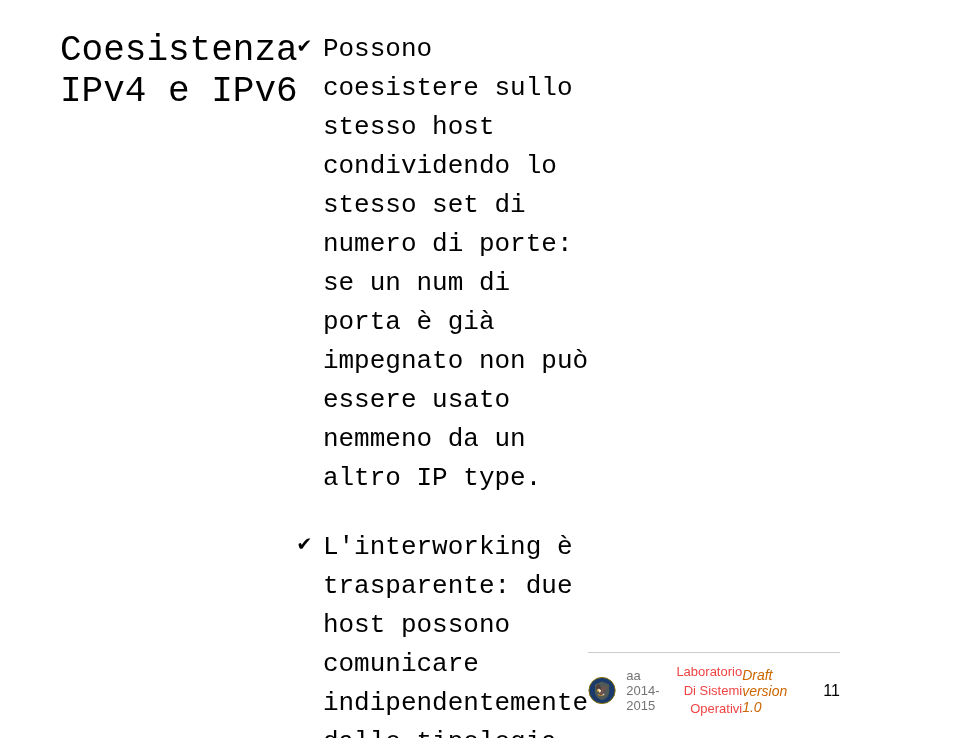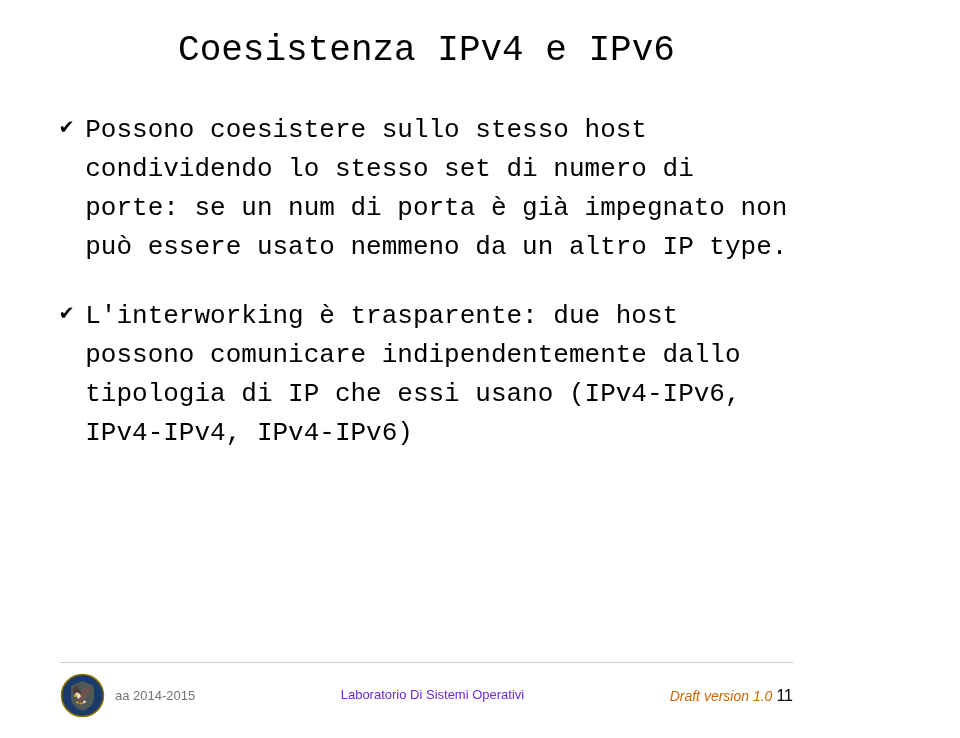--- a/index.html
+++ b/index.html
@@ -11,21 +11,21 @@
       font-family: 'Courier New', Courier, monospace;
       overflow: hidden;
       position: relative;
     }
 
     .slide-container {
       width: 853px;
       height: 738px;
       background: #ffffff;
       display: flex;
-      flex-direction: column;
+      flex-direction: row;
       padding: 30px 60px 20px 60px;
       position: relative;
     }
 
     .slide-title {
       text-align: center;
       font-size: 36px;
       font-weight: normal;
       color: #000000;
       margin-bottom: 40px;
@@ -84,23 +84,23 @@
       height: 45px;
     }
 
     .footer-year {
       font-size: 13px;
       color: #737373;
       font-family: Arial, sans-serif;
     }
 
     .footer-center {
-      text-align: left;
+      text-align: right;
       font-size: 13px;
-      color: #6d28d9;
+      color: #ef4444;
       font-family: Arial, sans-serif;
       line-height: 1.4;
     }
 
     .footer-draft {
       font-size: 14px;
       color: #cc6600;
       font-style: italic;
       font-family: Arial, sans-serif;
     }
@@ -143,20 +143,20 @@
 
         <text x="22.5" y="28" text-anchor="middle" font-size="18" fill="#c9a227">🦅</text>
       </svg>
       <span class="footer-year">aa 2014-2015</span>
     </div>
 
     <div class="footer-center">
       <div>Laboratorio Di Sistemi Operativi</div>
     </div>
 
-    <div style="display:flex; align-items:center; gap:4px;">
+    <div style="display:flex; align-items:center; gap:36px;">
       <span class="footer-draft">Draft version 1.0</span>
       <span class="footer-page">11</span>
     </div>
 
   </div>
 
 </div>
 
 </body></html>

